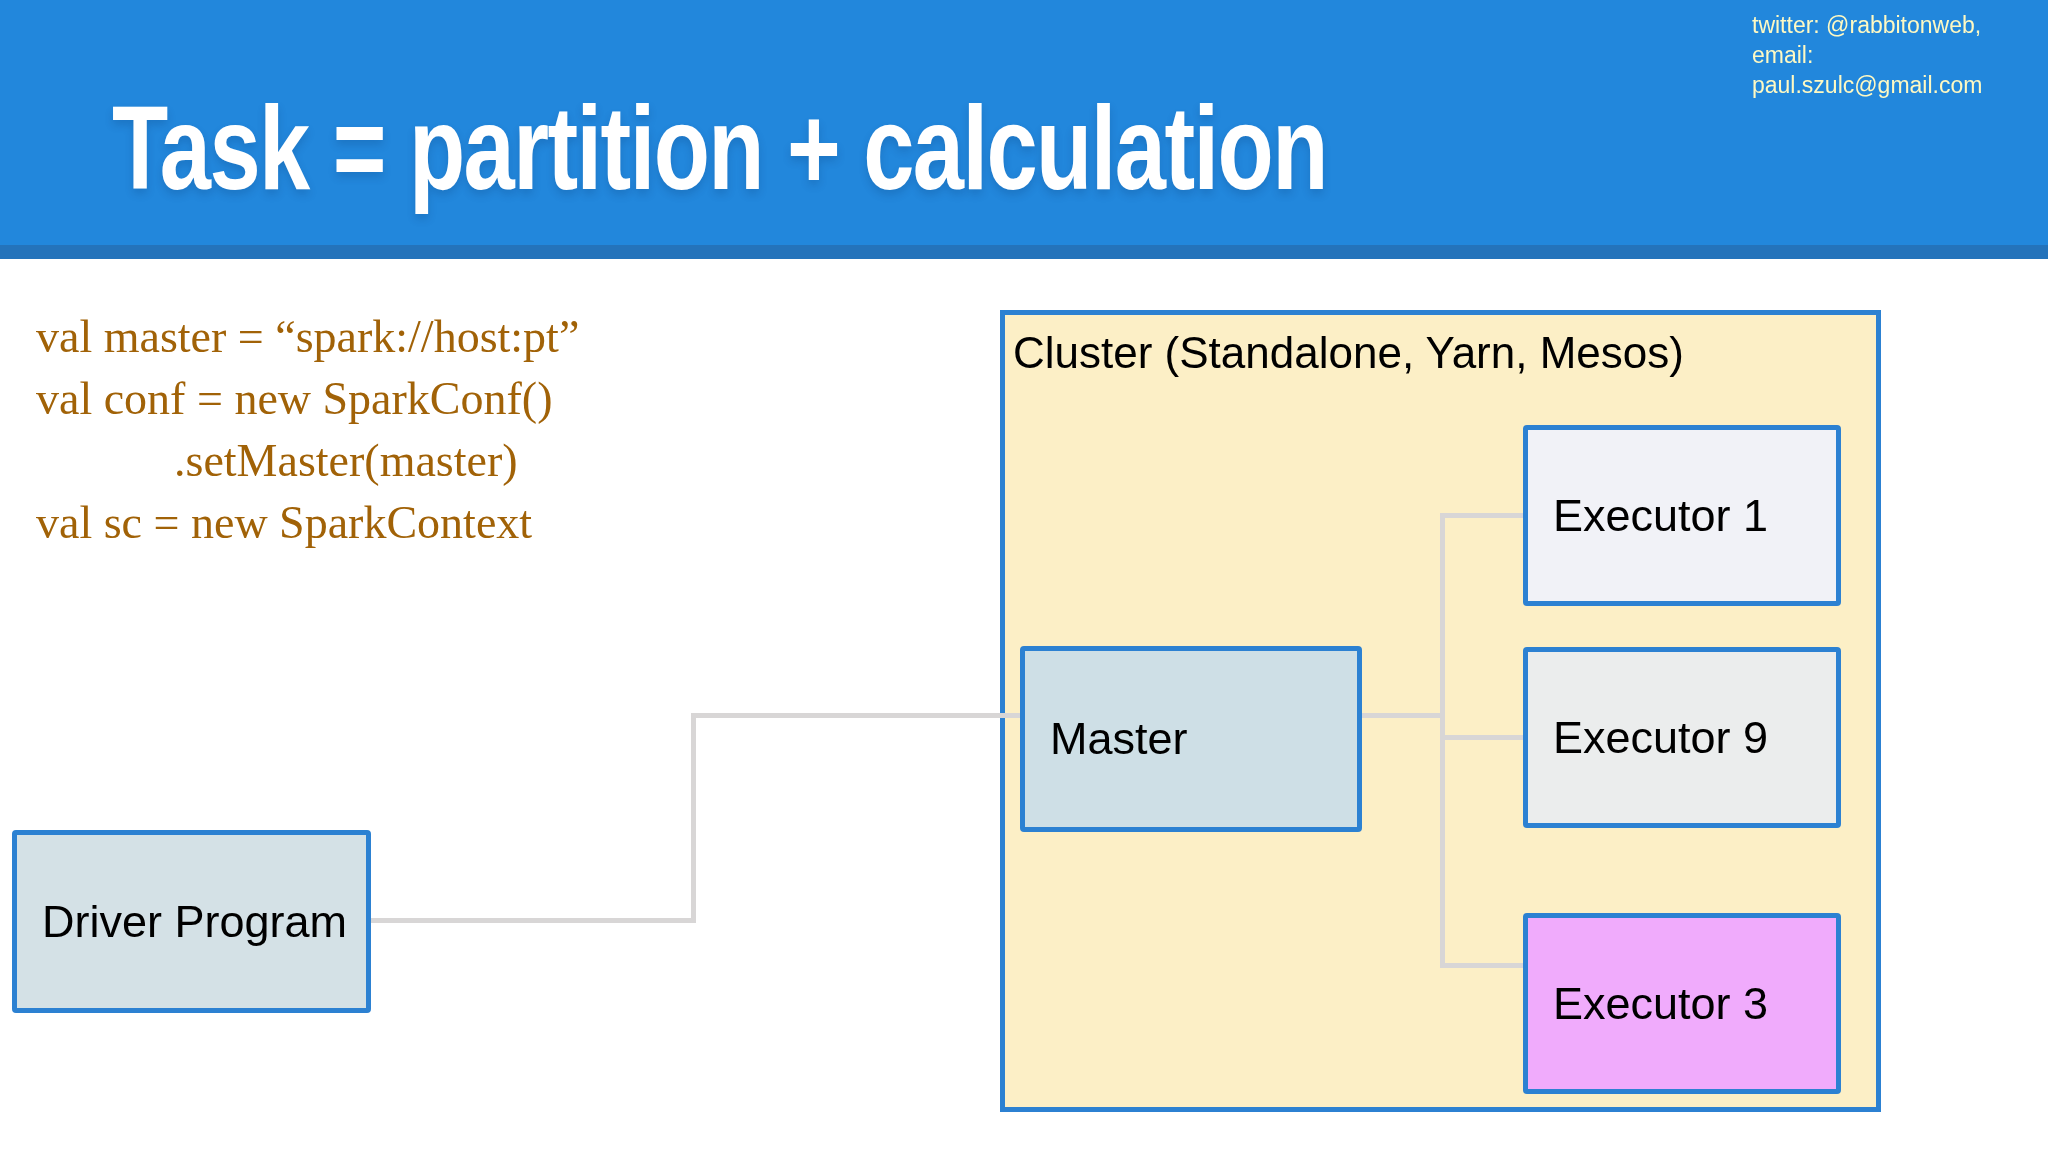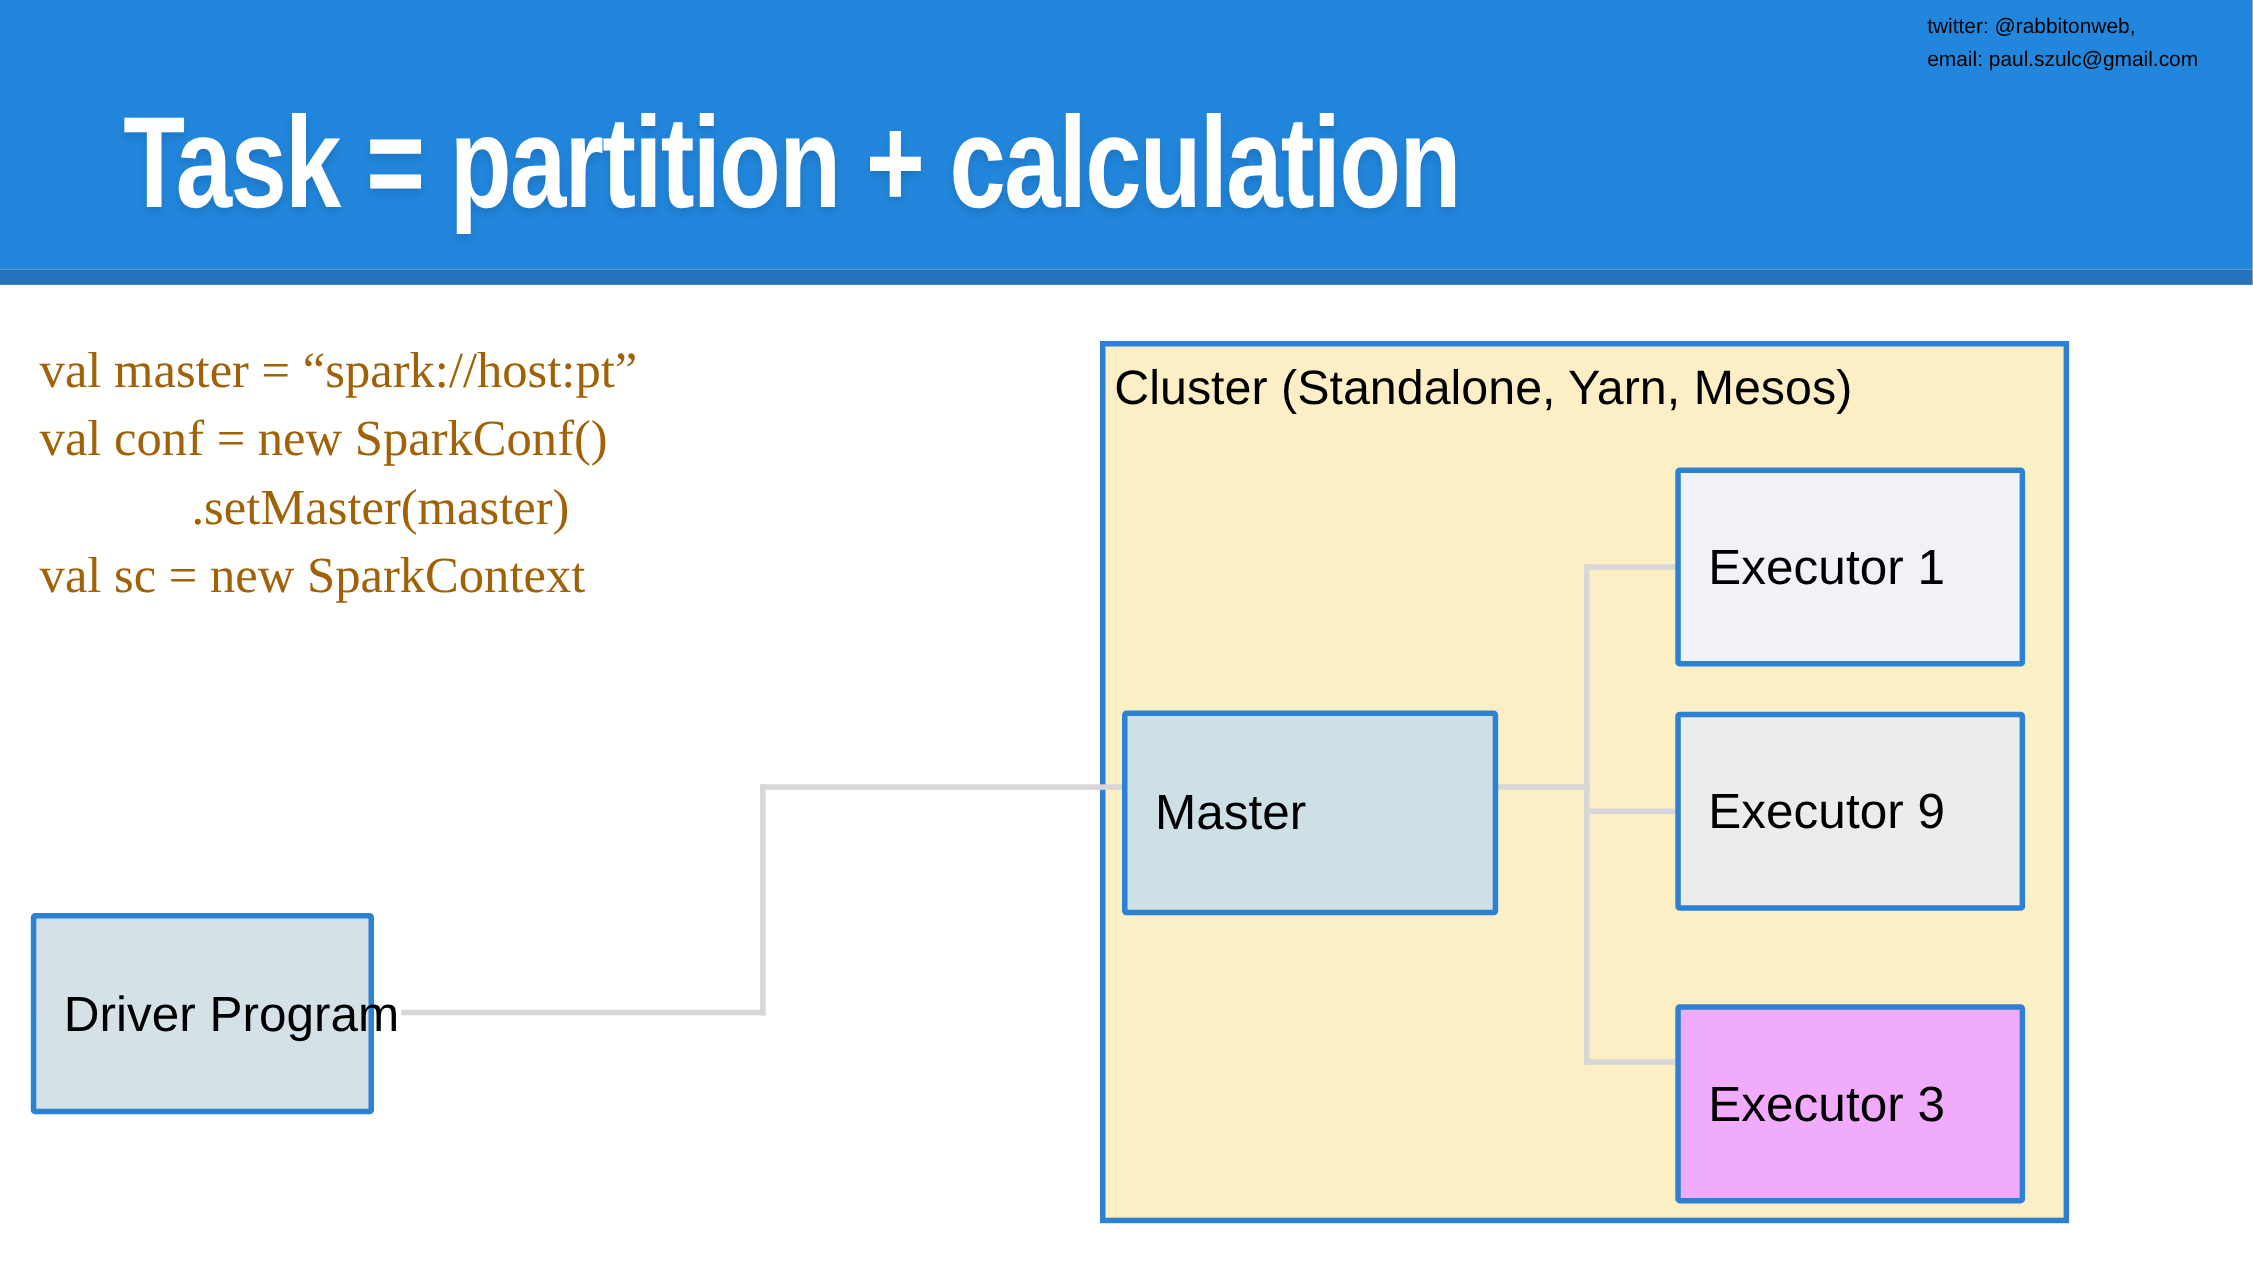--- a/index.html
+++ b/index.html
@@ -14,21 +14,21 @@
   .header-stripe{position:absolute;left:0;top:245px;width:2048px;height:14px;background:#2473BB;}
   .title{
     position:absolute;left:112px;top:88px;margin:0;
     font-size:118px;line-height:120px;font-weight:700;color:#ffffff;
     letter-spacing:-2px;white-space:nowrap;
     transform:scaleX(0.78);transform-origin:0 50%;
     text-shadow:0 5px 10px rgba(0,40,90,0.18);
   }
   .credits{
     position:absolute;left:1752px;top:10px;
-    font-size:19px;line-height:30px;color:#000000;font-weight:400;
+    font-size:23px;line-height:30px;color:#fef9c3;font-weight:400;
   }
 
   
   .code{
     position:absolute;left:36px;top:306px;margin:0;
     font-family:Liberation Serif, serif;
     font-size:46px;line-height:62px;color:#a16207;
   }
   .code-line{white-space:pre;}
 
@@ -43,21 +43,21 @@
   }
 
   
   .node{
     position:absolute;box-sizing:border-box;
     border:5px solid #2C81D2;border-radius:4px;
     display:flex;align-items:center;
     font-size:45px;color:#000000;z-index:3;
   }
   .node .node-label{padding-left:25px;white-space:nowrap;}
-  .node-driver{left:28px;top:830px;width:312px;height:183px;background:#D4E1E6;}
+  .node-driver{left:12px;top:830px;width:359px;height:183px;background:#D4E1E6;}
   .node-master{left:1020px;top:622px;width:342px;height:186px;background:#CEDFE6;margin-top:24px;}
   .node-executor{left:1523px;width:318px;height:181px;}
   .node-executor-1{top:425px;background:#F1F2F7;}
   .node-executor-2{top:647px;background:#EBEDED;}
   .node-executor-3{top:913px;background:#f0abfc;}
 
   
   .connector{position:absolute;background:#D8D6D6;z-index:2;}
   .conn-driver-out   {left:365px;  top:918px; width:331px; height:5px;}
   .conn-elbow-vert   {left:691px;  top:713px; width:5px;   height:210px;}

